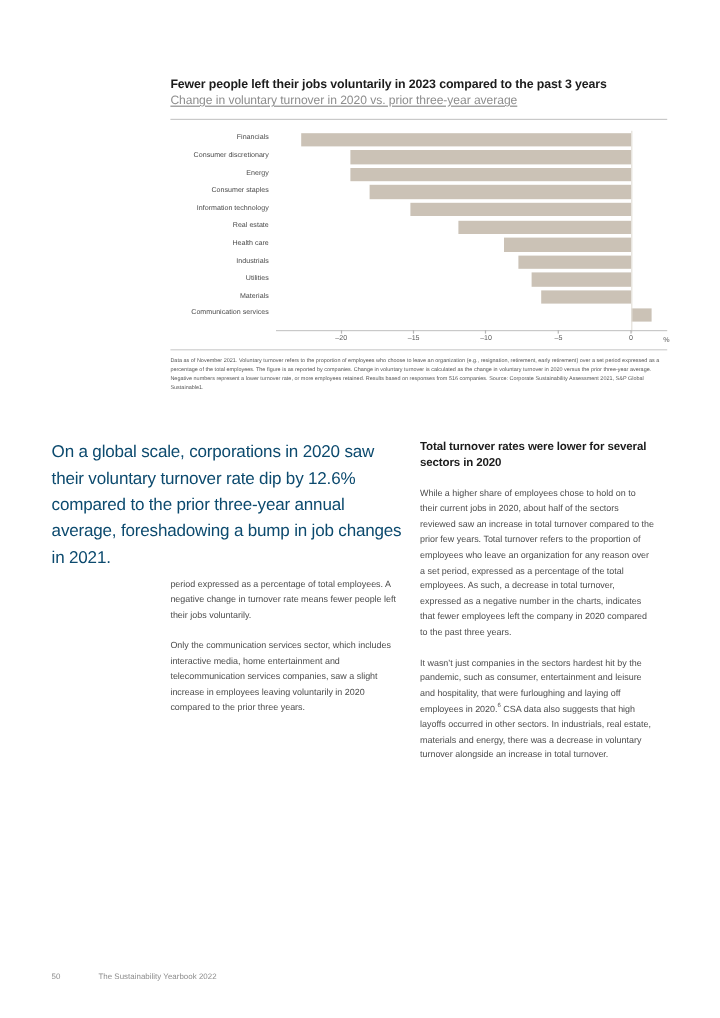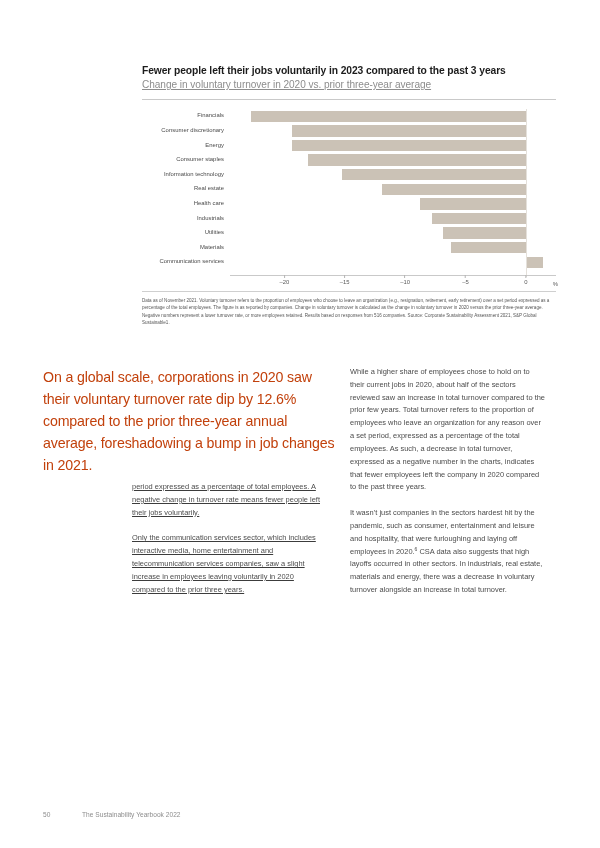--- a/index.html
+++ b/index.html
@@ -147,31 +147,30 @@
   }
 
   
   .pullquote {
     position: absolute;
     left: 43px;
     top: 366px;
     width: 292px;
     font-size: 14.2px;
     line-height: 1.55;
-    color: #c2410c;
+    color: #0c4a6e;
     letter-spacing: -0.15px;
   }
 
   
   .col-left {
     position: absolute;
-    left: 132px;
+    left: 142px;
     top: 481px;
     width: 196px;
-    text-decoration: underline;
   }
   .col-right {
     position: absolute;
     left: 350px;
     top: 366px;
     width: 196px;
   }
   .col-heading {
     font-size: 9.6px;
     font-weight: bold;
@@ -317,20 +316,21 @@
   </div>
 
   <div class="pullquote">On a global scale, corporations in 2020 saw their voluntary turnover rate dip by 12.6% compared to the prior three-year annual average, foreshadowing a bump in job changes in 2021.</div>
 
   <div class="col-left">
     <p class="para">period expressed as a percentage of total employees. A negative change in turnover rate means fewer people left their jobs voluntarily.</p>
     <p class="para">Only the communication services sector, which includes interactive media, home entertainment and telecommunication services companies, saw a slight increase in employees leaving voluntarily in 2020 compared to the prior three years.</p>
   </div>
 
   <div class="col-right">
+    <h2 class="col-heading">Total turnover rates were lower for several sectors in 2020</h2>
     <p class="para">While a higher share of employees chose to hold on to their current jobs in 2020, about half of the sectors reviewed saw an increase in total turnover compared to the prior few years. Total turnover refers to the proportion of employees who leave an organization for any reason over a set period, expressed as a percentage of the total employees. As such, a decrease in total turnover, expressed as a negative number in the charts, indicates that fewer employees left the company in 2020 compared to the past three years.</p>
     <p class="para">It wasn’t just companies in the sectors hardest hit by the pandemic, such as consumer, entertainment and leisure and hospitality, that were furloughing and laying off employees in 2020.<sup>6</sup> CSA data also suggests that high layoffs occurred in other sectors. In industrials, real estate, materials and energy, there was a decrease in voluntary turnover alongside an increase in total turnover.</p>
   </div>
 
   <div class="footer">
     <span class="footer-page">50</span>
     <span class="footer-title">The Sustainability Yearbook 2022</span>
   </div>
 
 </div>

